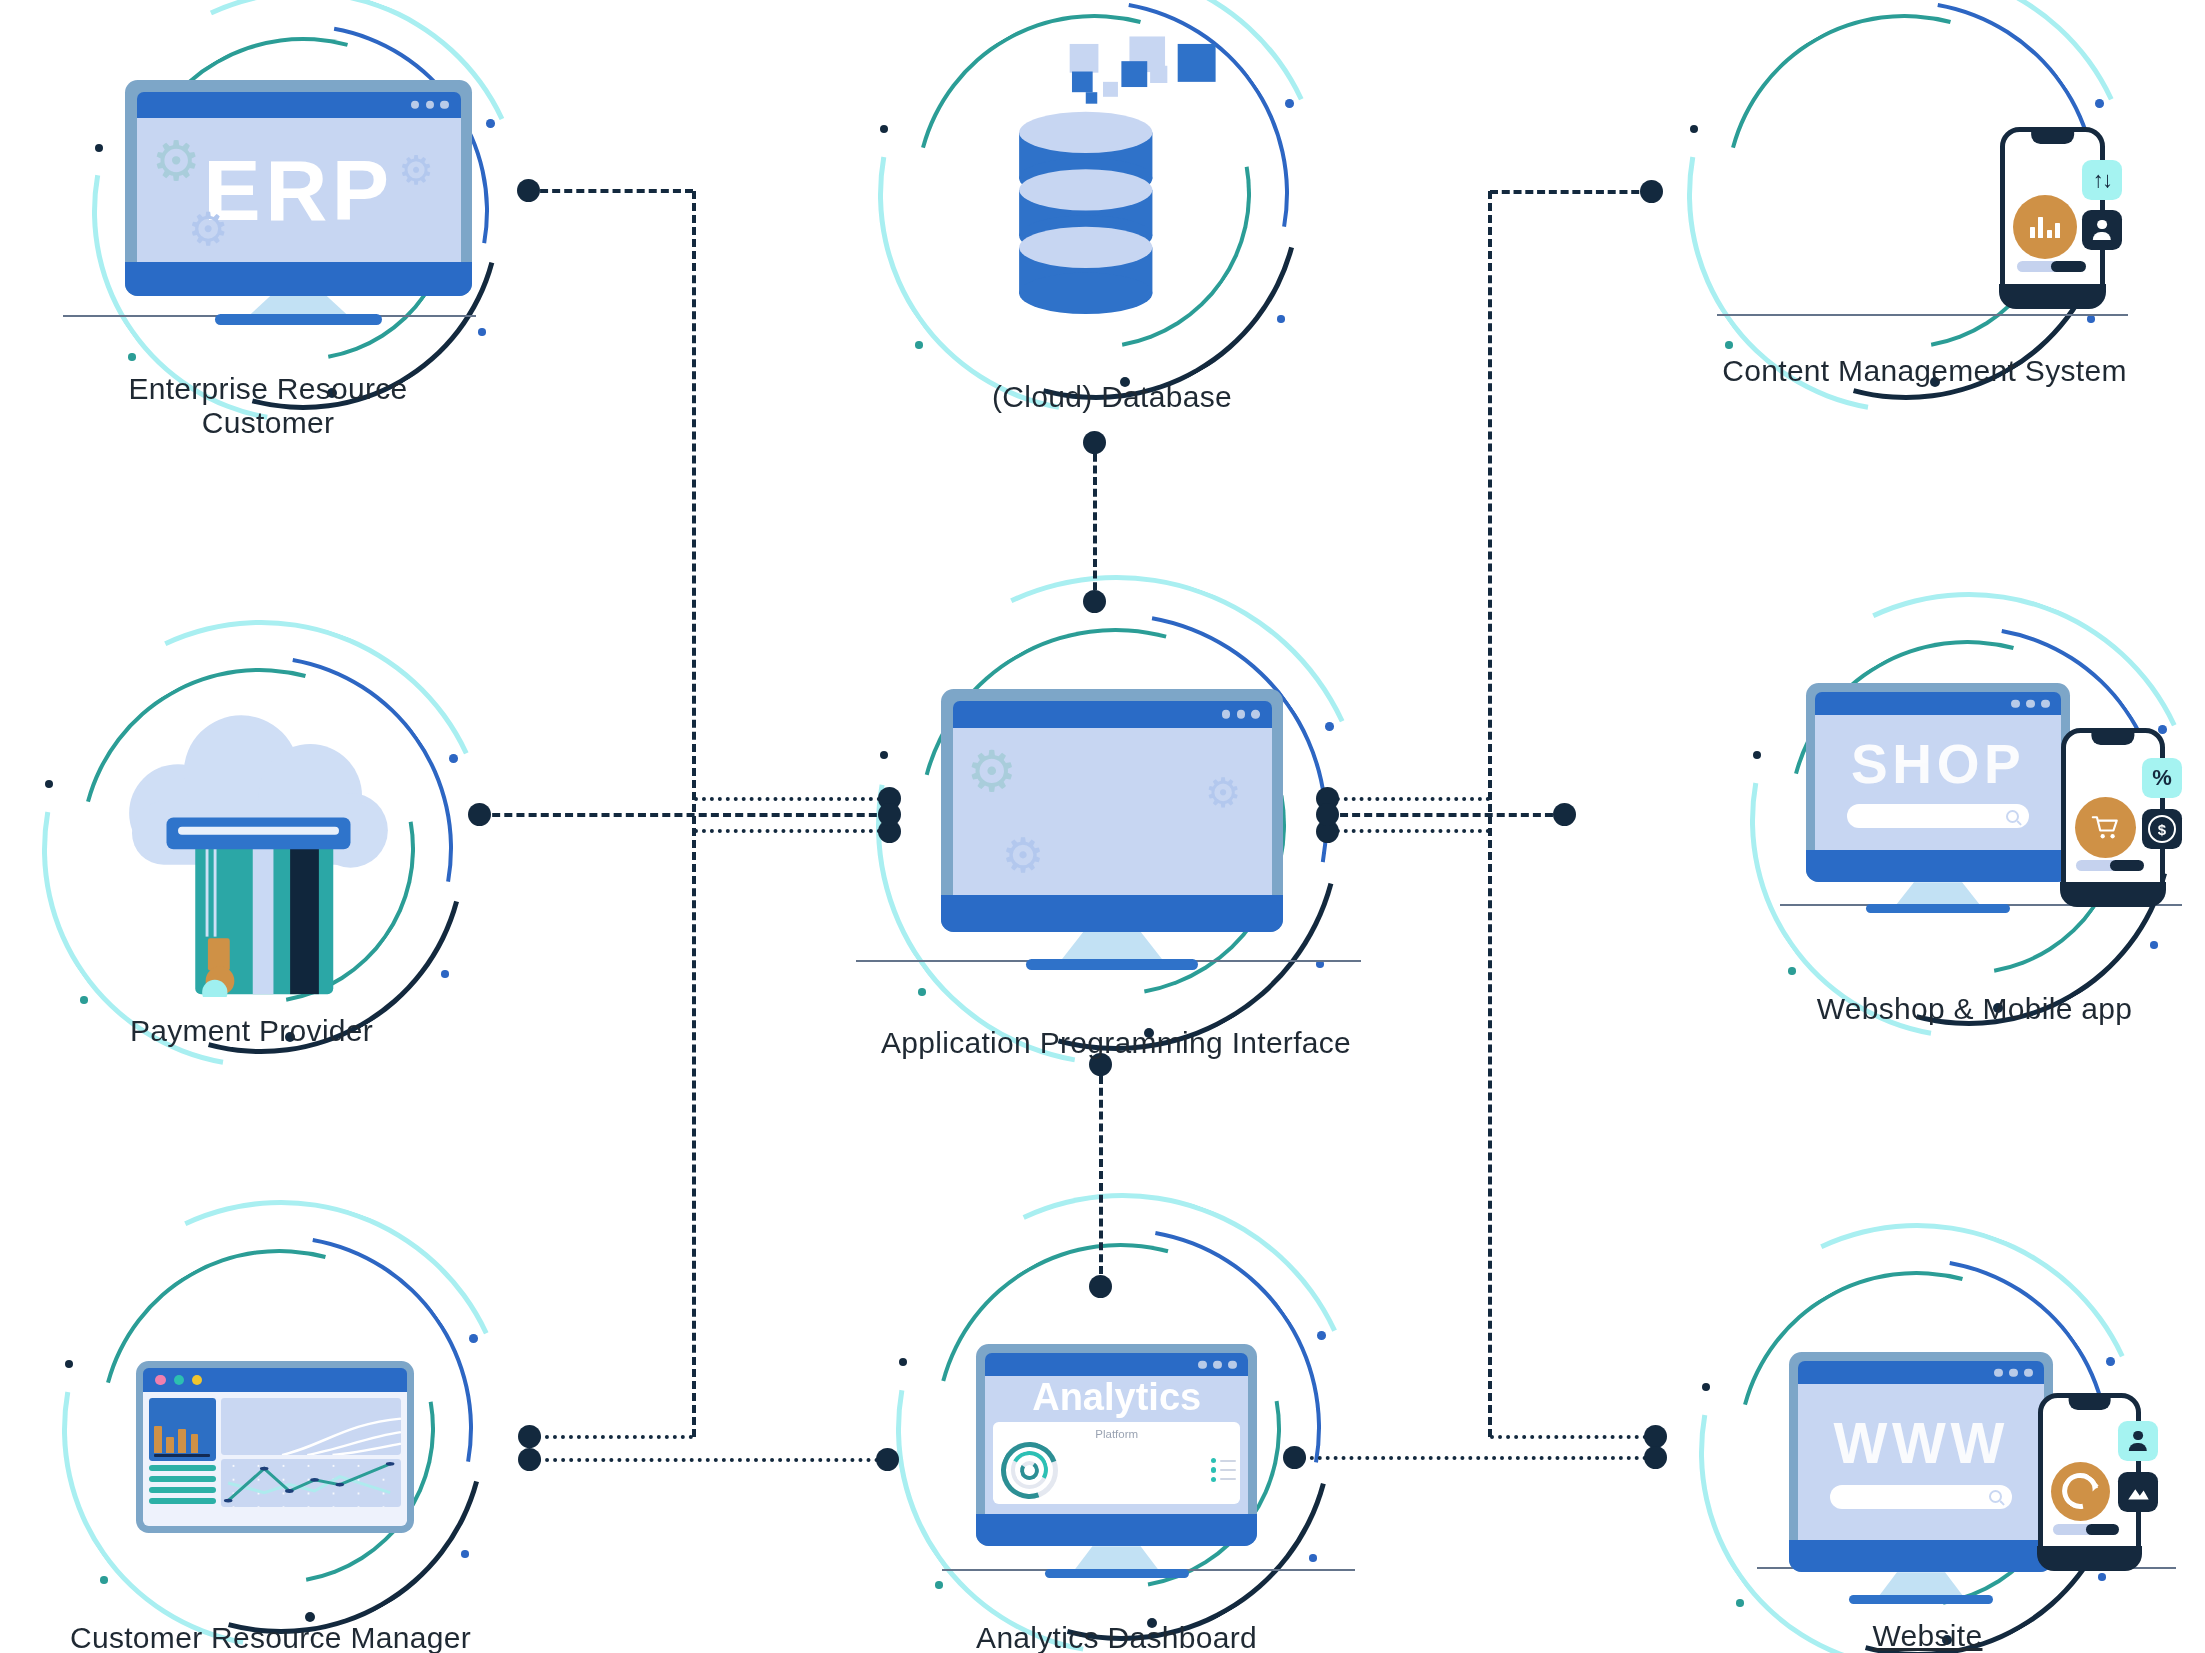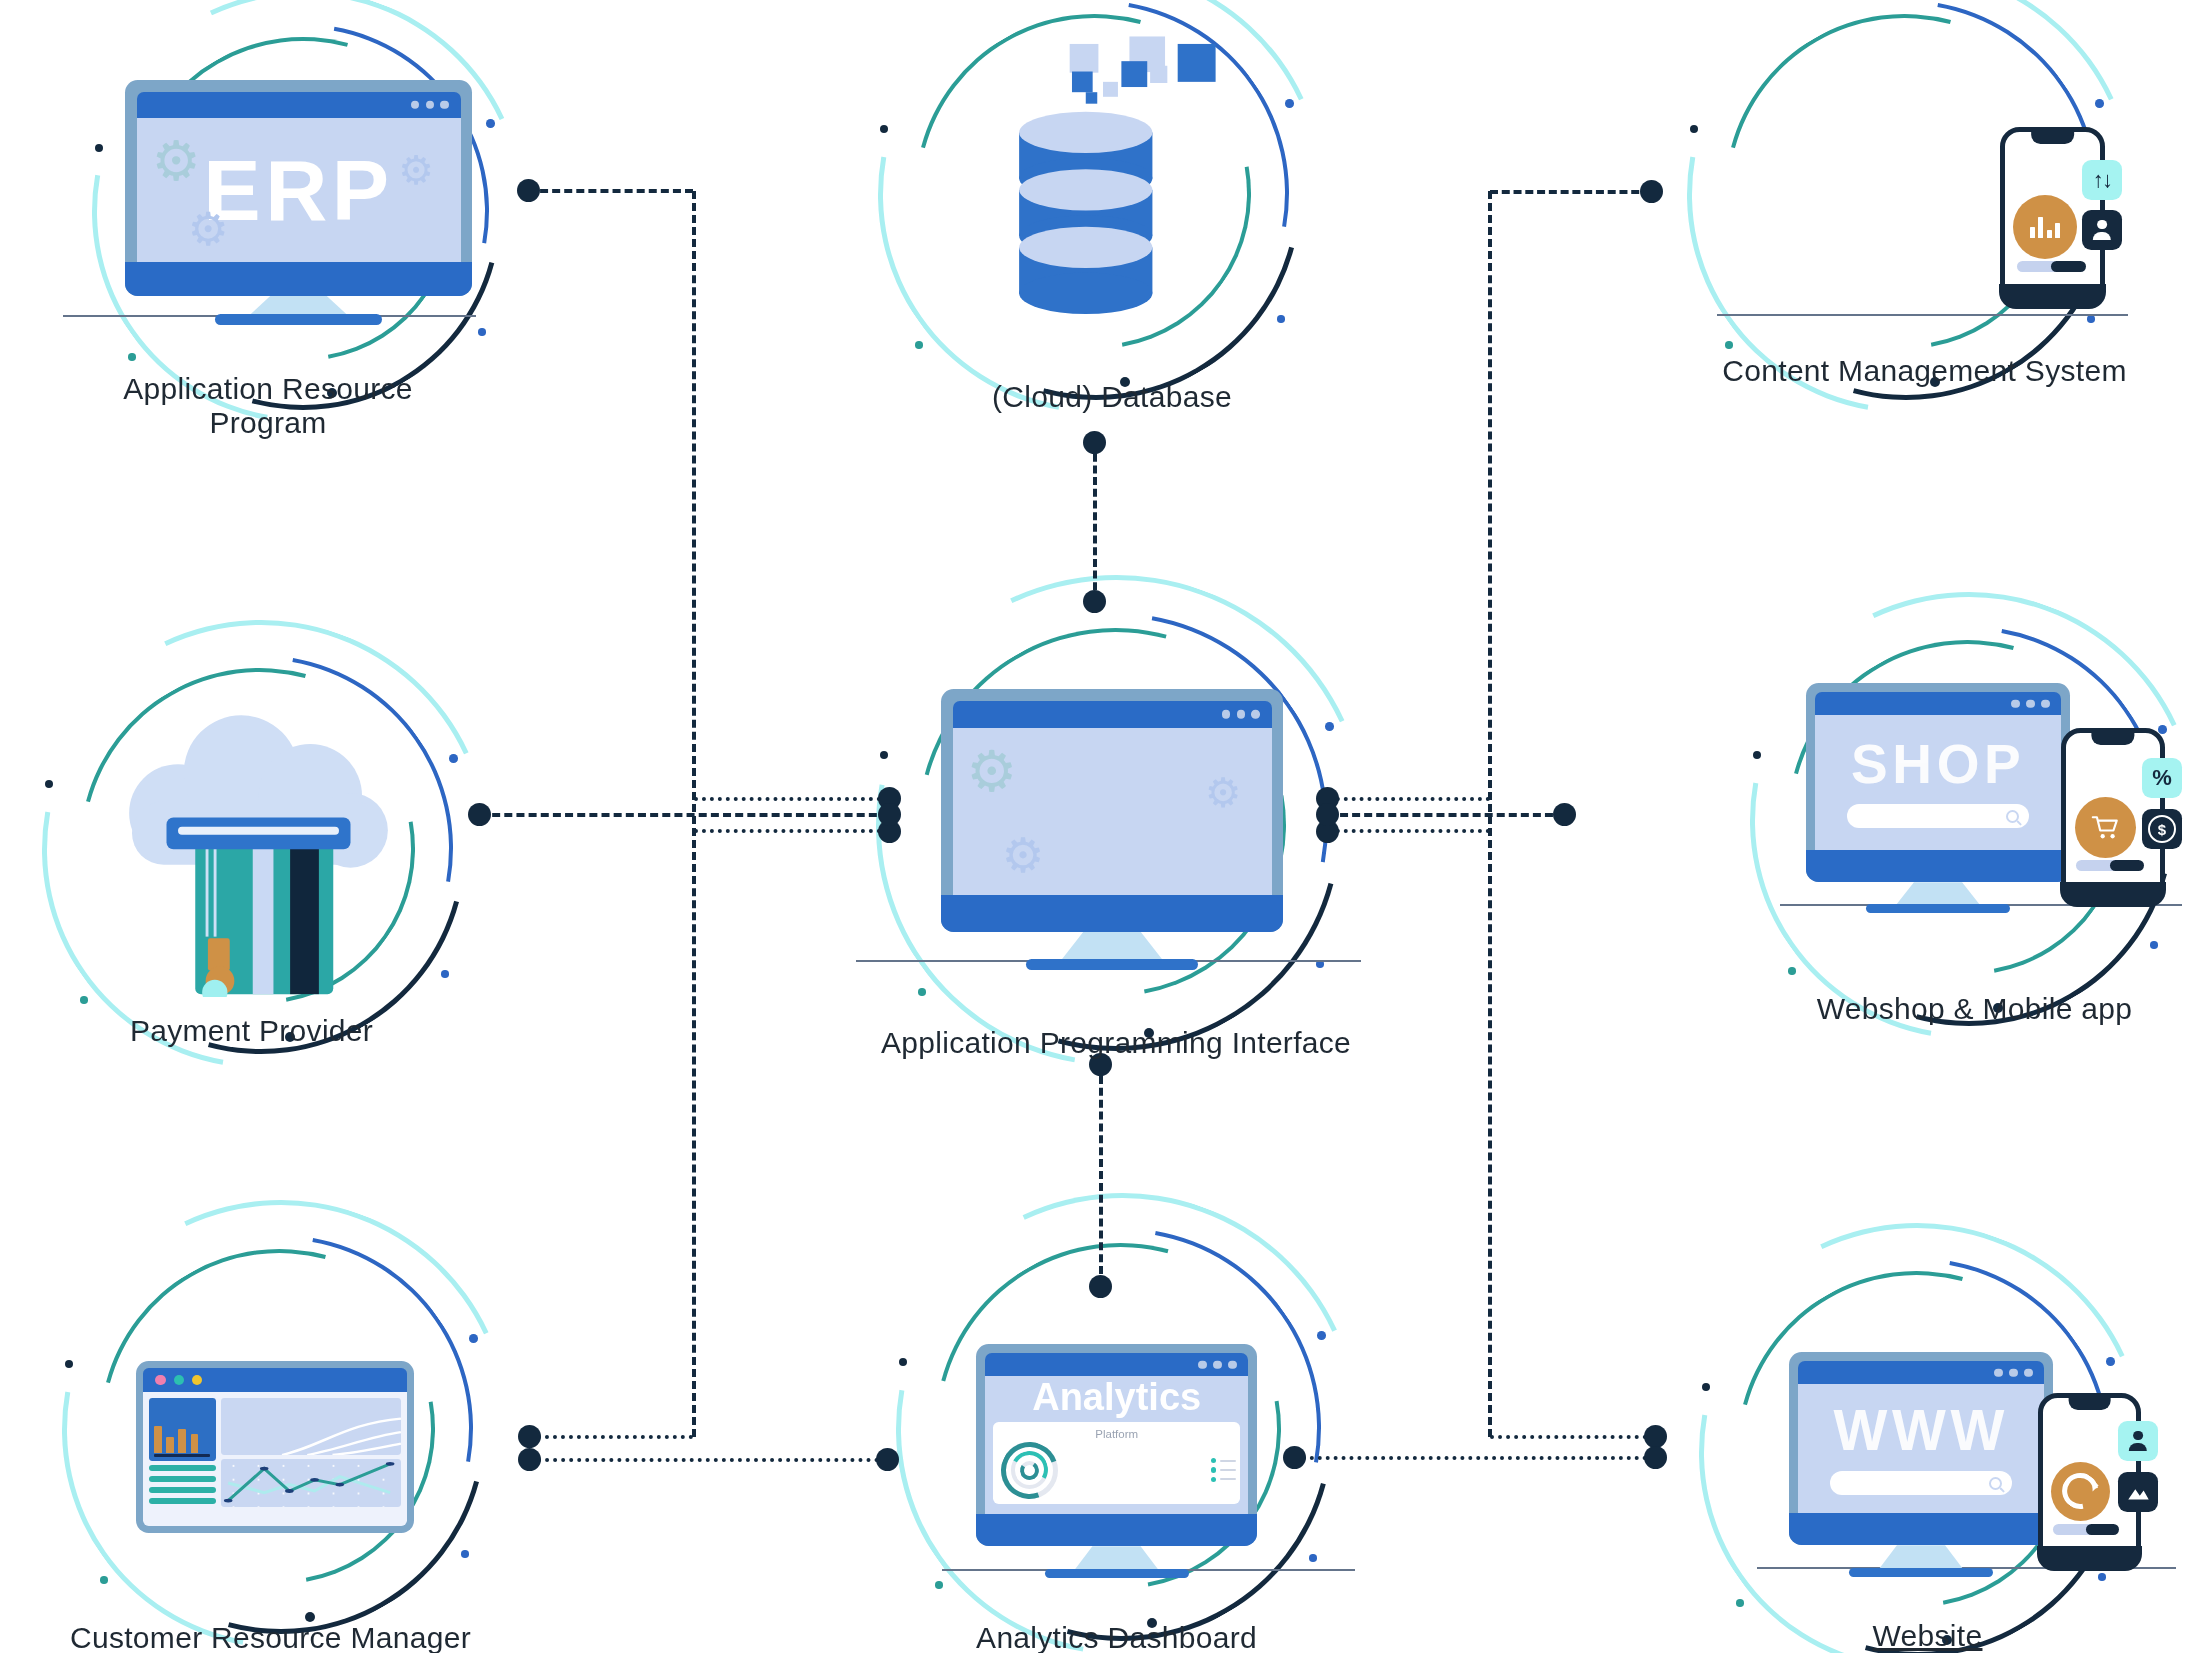--- a/index.html
+++ b/index.html
@@ -263,21 +263,21 @@
         <span class="gear" style="right:26.4px;top:32px;font-size:40px;color:#b3c8ee;">⚙</span>
         <span class="gear" style="left:51px;bottom:10.3px;font-size:46px;color:#b3c8ee;">⚙</span>
         <div class="word" style="font-size:86px;letter-spacing:4.6px;">ERP</div>
       </div>
       <div class="band"></div>
     </div>
     <div class="stand" style="width:101px;height:20.7px;"></div>
     <div class="sbase" style="width:167px;height:10.3px;"></div>
   </div>
   <div class="baseline" style="left:63px;top:315px;width:413px;"></div>
-  <div class="node-label" style="left:67px;top:372px;width:402px;">Application Resource Program</div>
+  <div class="node-label" style="left:67px;top:372px;width:402px;">Enterprise Resource Customer</div>
 
   <svg style="position:absolute;left:988px;top:29px;z-index:3;" width="230" height="293" viewBox="0 0 400 510">
     <rect x="246" y="13" width="62" height="62" fill="#c7d6f2"></rect>
     <rect x="330" y="26" width="66" height="66" fill="#2f72c9"></rect>
     <rect x="142" y="26" width="50" height="50" fill="#c7d6f2"></rect>
     <rect x="232" y="56" width="45" height="45" fill="#2f72c9"></rect>
     <rect x="282" y="64" width="30" height="30" fill="#c7d6f2"></rect>
     <rect x="146" y="74" width="36" height="36" fill="#2f72c9"></rect>
     <rect x="200" y="92" width="26" height="26" fill="#c7d6f2"></rect>
     <rect x="170" y="110" width="20" height="20" fill="#2f72c9"></rect>
@@ -501,21 +501,21 @@
 
   <div class="monitor" style="left:1789px;top:1352px;width:264px;">
     <div class="mbody" style="width:246px;padding:9.2px 9.2px 0 9.2px;">
       <div class="tbar" style="height:23px;">
         <span class="wdots">
             <i></i>
             <i></i>
             <i></i>
           </span>
       </div>
-      <div class="screen" style="height:129px;align-items:center;">
+      <div class="screen" style="height:156px;align-items:center;">
         <div class="word" style="font-size:57px;letter-spacing:4.6px;opacity:.92;">WWW</div>
         <div class="searchbar" style="height:24px;">
             <span class="mag"></span>
           </div>
       </div>
       <div class="band" style="height:32px;margin:0 -9.2px;"></div>
     </div>
     <div class="stand" style="width:86px;height:25px;"></div>
     <div class="sbase" style="width:144px;height:9.2px;"></div>
   </div>

